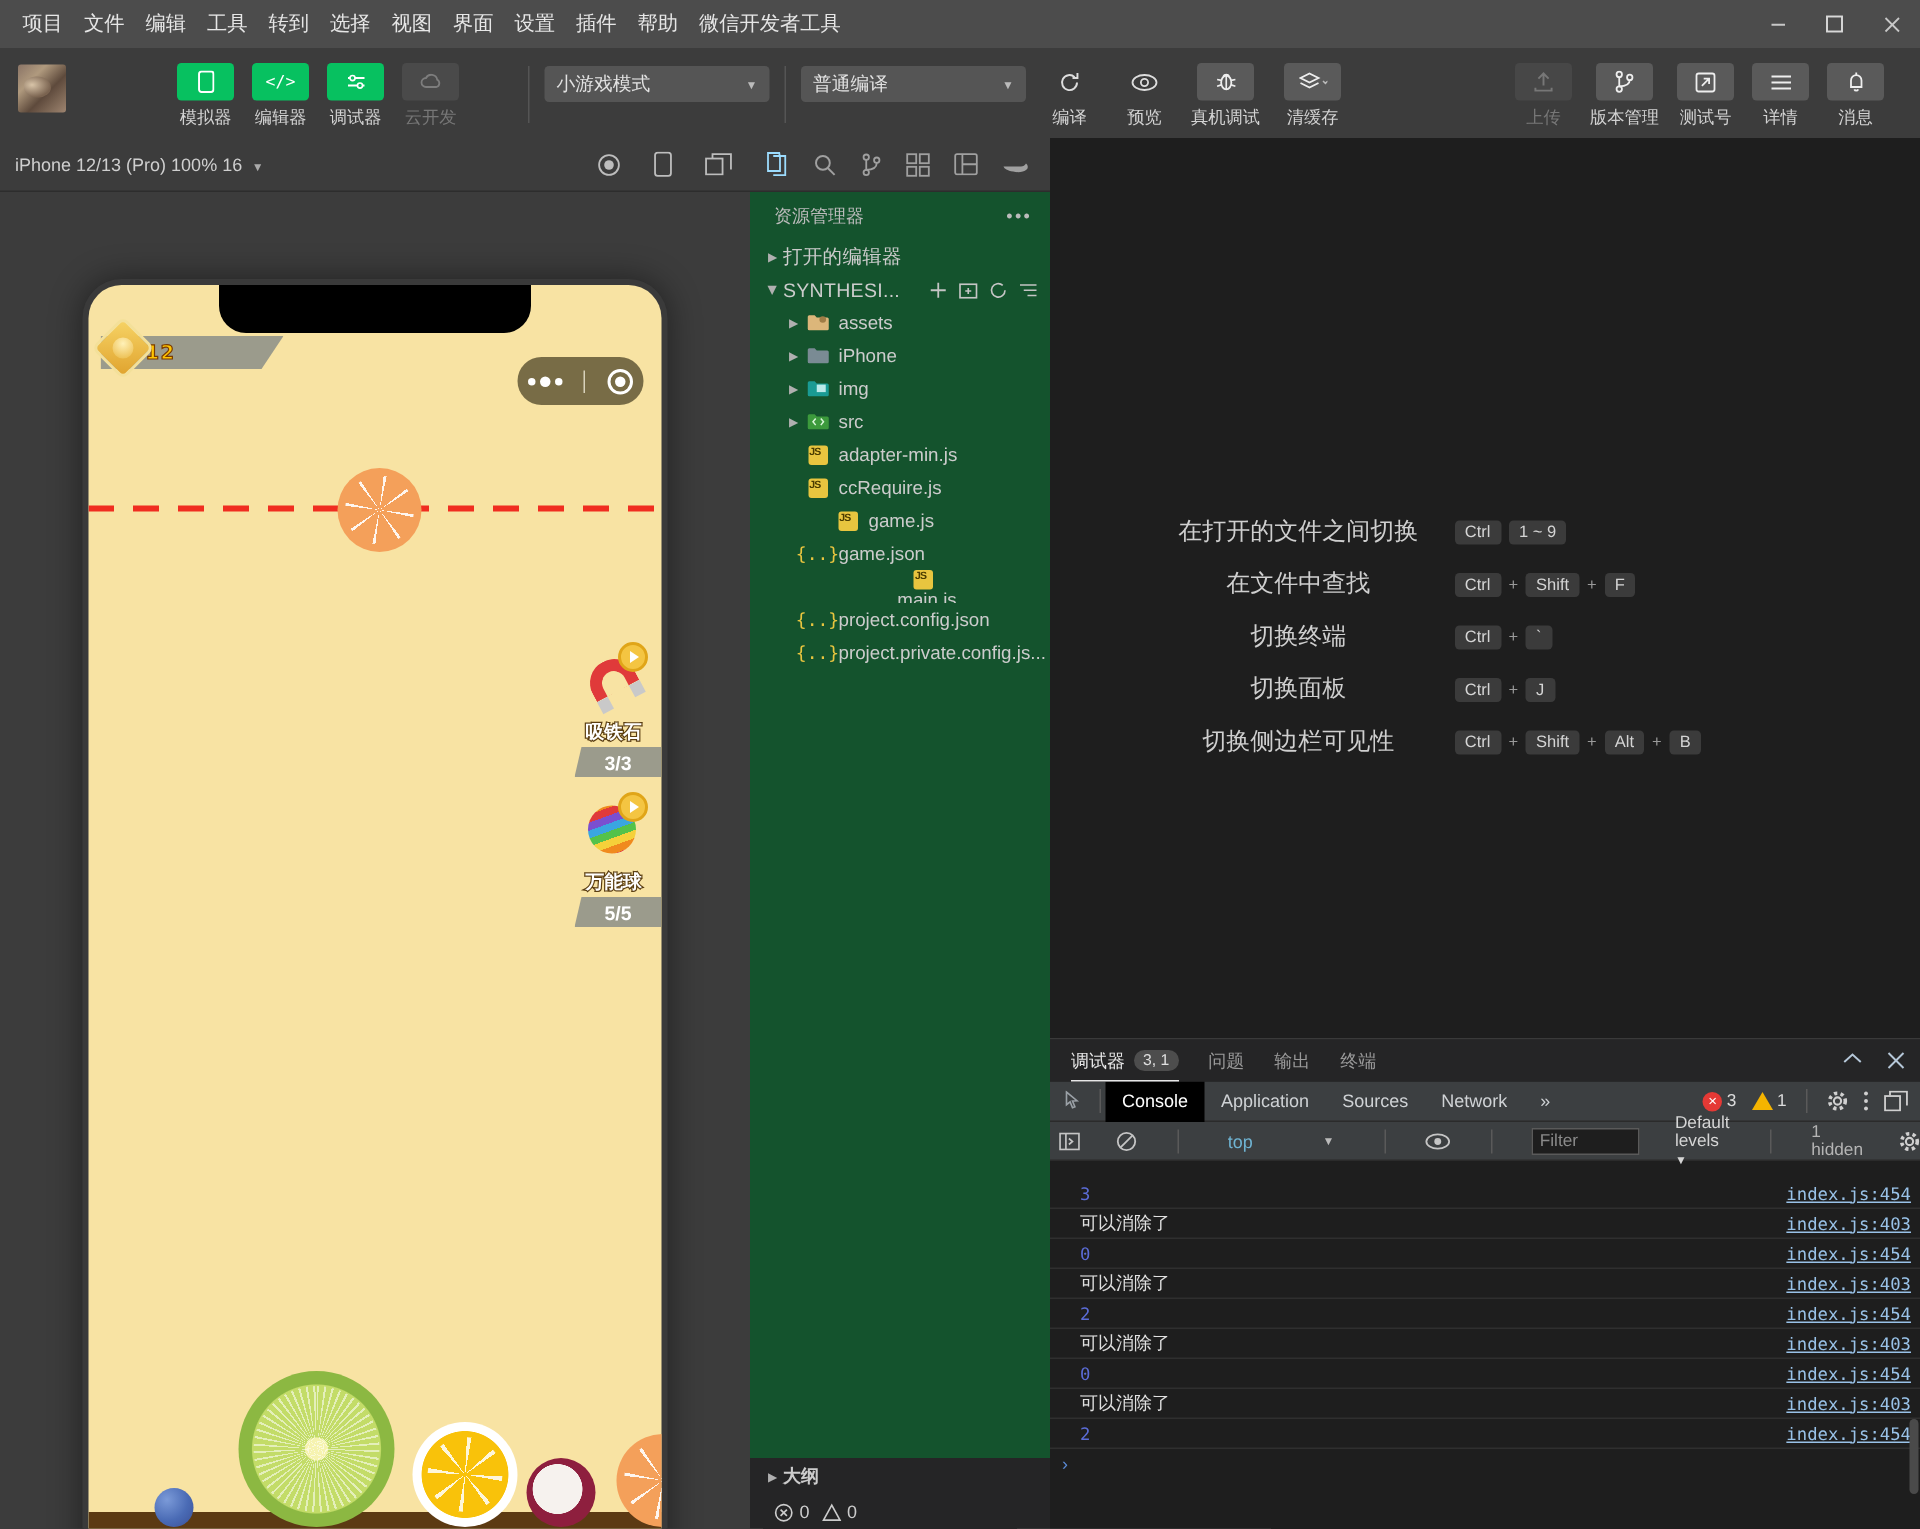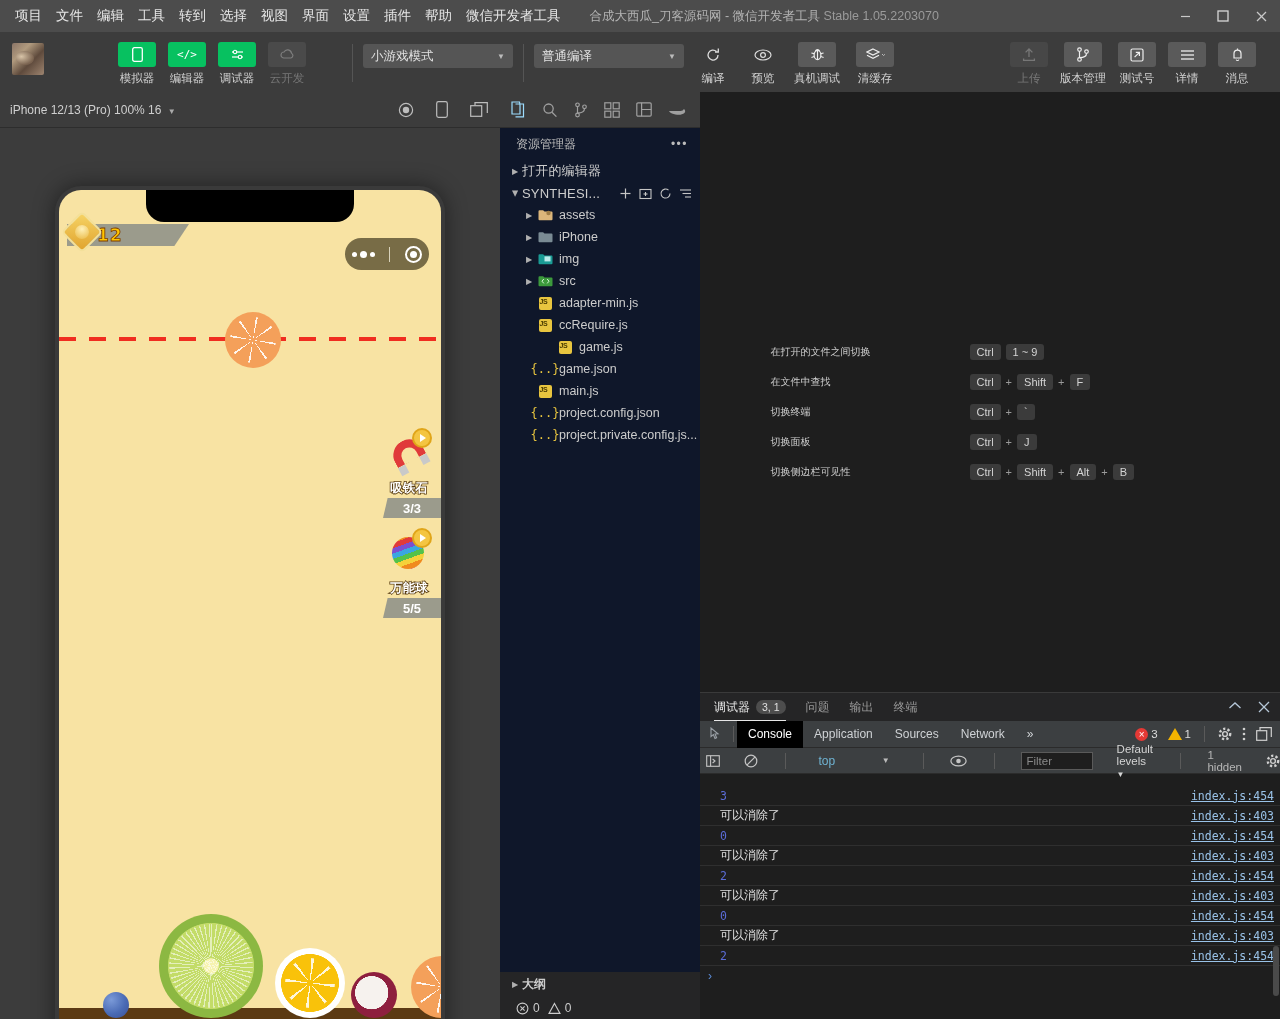--- a/index.html
+++ b/index.html
@@ -104,21 +104,21 @@
   .score-badge {
     position: absolute; left: 8px; top: 30px; height: 30px; display: flex;
     align-items: center; z-index: 8;
   }
   .score-plate {
     height: 22px; width: 122px; background: #9b9b8c;
     clip-path: polygon(0 0, 100% 0, 88% 100%, 0 100%);
     display: flex; align-items: center; padding-left: 30px;
   }
   .score-num {
-    font-family: "DejaVu Sans", sans-serif; font-size: 17px; font-weight: bold;
+    font-family: "DejaVu Sans", sans-serif; font-size: 13px; font-weight: bold;
     color: #ffc400; -webkit-text-stroke: 0.8px #7a3b00; letter-spacing: 1px;
   }
   .coin {
     position: absolute; left: 0; top: -3px; width: 30px; height: 30px;
     background: linear-gradient(135deg,#f6d365,#e0a32e); transform: rotate(45deg);
     border-radius: 5px; border: 2px solid #f3e09a;
   }
   .coin::after {
     content:''; position:absolute; left:6px; top:6px; width:14px; height:14px;
     border-radius: 50%; background: radial-gradient(circle at 35% 35%, #fff1b8, #e8b43a);
@@ -218,21 +218,21 @@
   }
 
   
   .activitybar {
     position: absolute; top: 92px; left: 500px; width: 200px; height: 36px;
     background: #3c3c3c; display: flex; align-items: center; gap: 16px; padding-left: 10px;
     border-bottom: 1px solid #2d2d2d;
   }
   .sidebar {
     position: absolute; top: 128px; left: 500px; width: 200px; height: 844px;
-    background: #0f172a;
+    background: #14532d;
   }
   .sb-head {
     height: 32px; display: flex; align-items: center; justify-content: space-between;
     padding: 0 12px 0 16px; color: #bbbbbb; font-size: 12px;
   }
   .tree-row {
     height: 22px; display: flex; align-items: center; font-size: 12.5px;
     color: #cccccc; padding-left: 8px; white-space: nowrap;
   }
   .chev {
@@ -260,21 +260,21 @@
     background: #1e1e1e;
   }
   .shortcuts {
     position: absolute; top: 252px; left: 0; width: 100%;
     display: flex; flex-direction: column; gap: 14px;
   }
   .sc-row {
     display: flex; align-items: center; justify-content: center; gap: 9px;
   }
   .sc-label {
-    font-size: 10px; color: #cfcfcf; text-align: left; width: 190px;
+    font-size: 16px; color: #cfcfcf; text-align: center; width: 190px;
   }
   .sc-keys { display: flex; align-items: center; gap: 5px; width: 240px; }
   .key {
     background: #3b3b3b; border-radius: 3px; padding: 2px 7px;
     font-size: 11px; color: #d4d4d4; font-family: "Liberation Sans", sans-serif;
   }
   .plus { font-size: 11px; color: #9a9a9a; }
 
   
   .panel {
@@ -369,21 +369,20 @@
       <div class="menu-item">工具</div>
       <div class="menu-item">转到</div>
       <div class="menu-item">选择</div>
       <div class="menu-item">视图</div>
       <div class="menu-item">界面</div>
       <div class="menu-item">设置</div>
       <div class="menu-item">插件</div>
       <div class="menu-item">帮助</div>
       <div class="menu-item">微信开发者工具</div>
     </div>
-    <div class="title-text"><span>合成大西瓜_刀客源码网</span><span> - 微信开发者工具 </span><span class="ver">Stable 1.05.2203070</span></div>
     <div class="winbtns">
       <div class="winbtn">
         <svg width="11" height="11" viewBox="0 0 11 11">
             <line x1="1" y1="5.5" x2="10" y2="5.5" stroke="#c8c8c8" stroke-width="1.2"></line>
           </svg>
       </div>
       <div class="winbtn">
         <svg width="12" height="12" viewBox="0 0 12 12">
             <rect x="1" y="1" width="10" height="10" fill="none" stroke="#d8d8d8" stroke-width="1.3"></rect>
           </svg>
@@ -771,21 +770,21 @@
     <div class="tree-row" style="padding-left:56px;">
       <span class="ficon">
           <span class="js-ico"></span>
         </span>
       <span class="fname">game.js</span>
     </div>
     <div class="tree-row" style="padding-left:36px;">
       <span class="ficon json-ico">{..}</span>
       <span class="fname">game.json</span>
     </div>
-    <div class="tree-row" style="padding-left:36px;">
+    <div class="tree-row" style="padding-left:36px;flex-direction:column;">
       <span class="ficon">
           <span class="js-ico"></span>
         </span>
       <span class="fname">main.js</span>
     </div>
     <div class="tree-row" style="padding-left:36px;">
       <span class="ficon json-ico">{..}</span>
       <span class="fname">project.config.json</span>
     </div>
     <div class="tree-row" style="padding-left:36px;">

